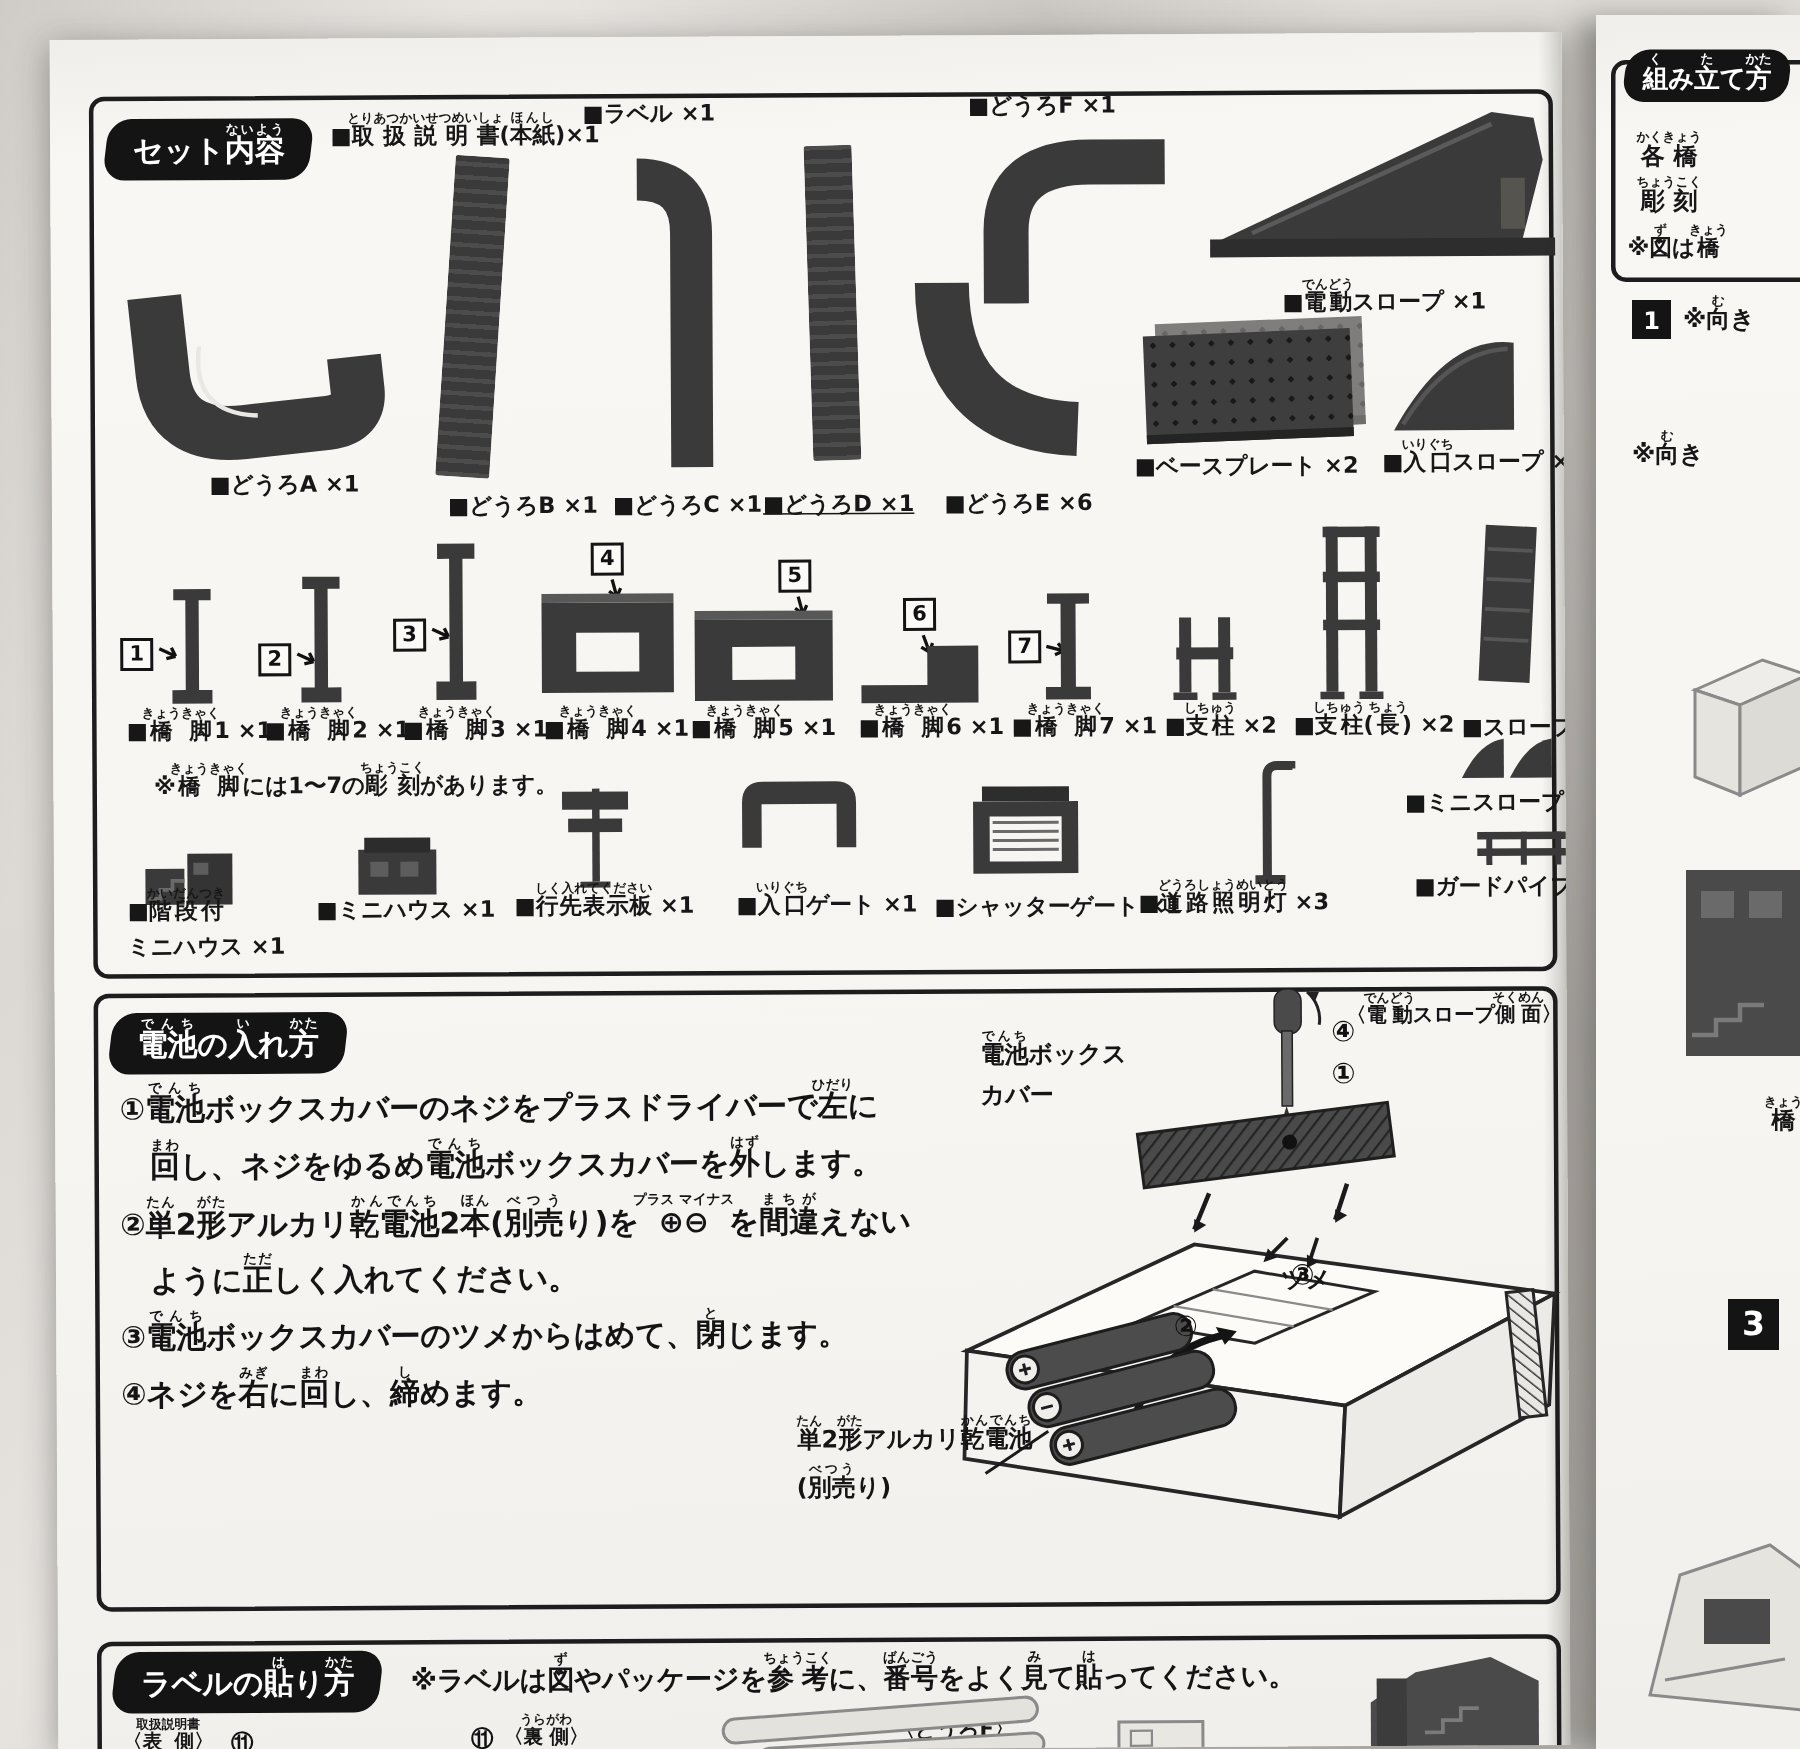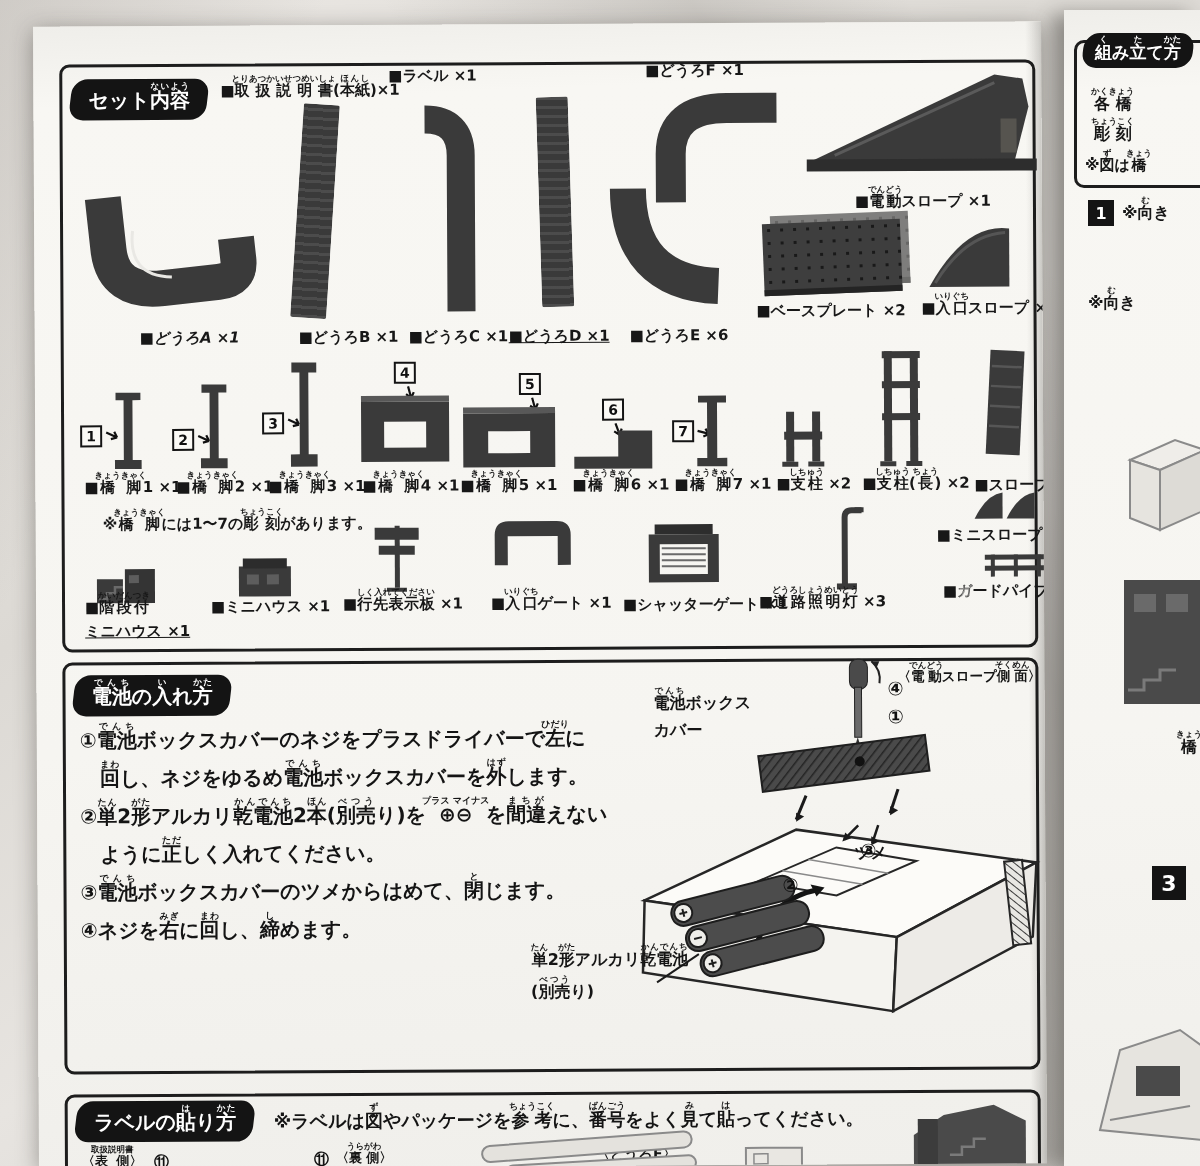--- a/index.html
+++ b/index.html
@@ -80,21 +80,21 @@
         <path d="M30,100 L190,28" stroke="#5a5a5a" stroke-width="3"></path>
         <rect x="196" y="64" width="16" height="34" fill="#56544f"></rect>
       </svg>
       <div class="plate" style="left:708px;top:150px;width:138px;height:72px;transform:rotate(-2deg);opacity:.65;"></div>
       <div class="plate" style="left:700px;top:158px;width:138px;height:72px;transform:rotate(-2deg);"></div>
       <svg class="part" style="left:858px;top:136px;" width="96" height="94">
         <path d="M8,88 H88 V30 q-44,-6 -80,58 z" fill="#3a3a3a"></path>
         <path d="M14,84 q30,-48 70,-50" stroke="#555" stroke-width="3" fill="none"></path>
       </svg>
 
-      <div class="lbl" style="left:76px;top:263px;font-style:italic;">■どうろA ×1</div>
+      <div class="lbl" style="left:76px;top:248px;">■どうろA ×1</div>
       <div class="lbl" style="left:235px;top:263px;">■どうろB ×1</div>
       <div class="lbl" style="left:345px;top:263px;">■どうろC ×1</div>
       <div class="lbl" style="left:445px;top:263px;text-decoration:underline;">■どうろD ×1</div>
       <div class="lbl" style="left:566px;top:263px;">■どうろE ×6</div>
       <div class="lbl" style="left:693px;top:239px;">■ベースプレート ×2</div>
       <div class="lbl" style="left:858px;top:229px;">■<ruby>入口<rt>いりぐち</rt></ruby>スロープ ×1</div>
 
       <div class="num-marker" style="left:16px;top:358px;">1</div>
       <div class="num-marker" style="left:108px;top:362px;">2</div>
       <div class="num-marker" style="left:198px;top:346px;">3</div>
@@ -222,21 +222,21 @@
       </svg>
       <svg class="part" style="left:918px;top:486px;" width="66" height="32">
         <rect x="2" y="6" width="62" height="5" fill="#3a3a3a"></rect>
           <rect x="2" y="17" width="62" height="5" fill="#3a3a3a"></rect>
         <rect x="8" y="6" width="4" height="22" fill="#3a3a3a"></rect>
           <rect x="31" y="6" width="4" height="22" fill="#3a3a3a"></rect>
           <rect x="54" y="6" width="4" height="22" fill="#3a3a3a"></rect>
       </svg>
 
       <div class="lbl" style="left:20px;top:524px;">■<ruby>階段付<rt>かいだんつき</rt></ruby></div>
-      <div class="lbl" style="left:20px;top:556px;text-decoration:underline;">ミニハウス ×1</div>
+      <div class="lbl" style="left:20px;top:556px;">ミニハウス ×1</div>
       <div class="lbl" style="left:146px;top:532px;">■ミニハウス ×1</div>
       <div class="lbl" style="left:278px;top:522px;">■<ruby>行先表示板<rt>しく入れてください</rt></ruby> ×1</div>
       <div class="lbl" style="left:426px;top:522px;">■<ruby>入口<rt>いりぐち</rt></ruby>ゲート ×1</div>
       <div class="lbl" style="left:558px;top:532px;">■シャッターゲート ×1</div>
       <div class="lbl" style="left:694px;top:522px;">■<ruby>道路照明灯<rt>どうろしょうめいとう</rt></ruby> ×3</div>
       <div class="lbl" style="left:878px;top:520px;">■ガードパイプ ×6</div>
     </section>
 
     <section class="box" style="left:26px;top:636px;width:976px;height:412px;">
       <div class="hdr" style="left:8px;top:10px;">

